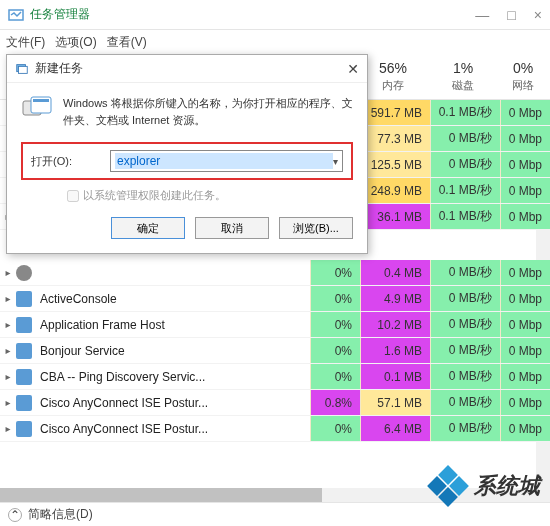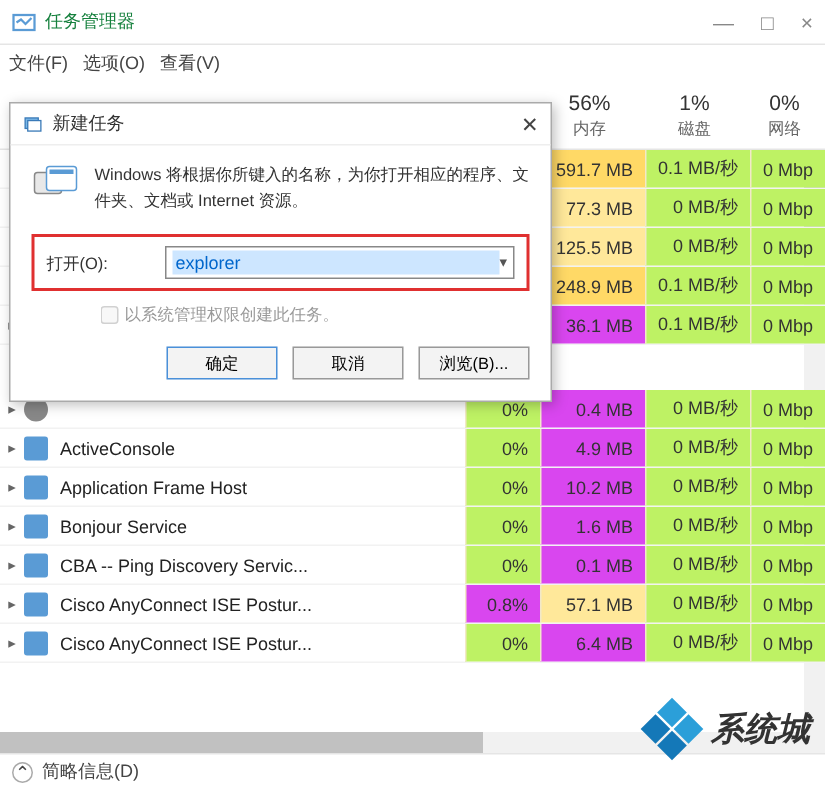--- a/index.html
+++ b/index.html
@@ -24,29 +24,29 @@
     .rows { position: absolute; top: 46px; left: 0; right: 0; bottom: 0; overflow: hidden; }
     .row { height: 26px; display: flex; align-items: center; border-bottom: 1px solid #f2f2f2; }
     .expander { width: 16px; text-align: center; color: #666; font-size: 10px; }
     .proc-icon { width: 16px; height: 16px; margin-right: 6px; background: #5a9bd5; border-radius: 2px; }
     .proc-icon.gear { background: #888; border-radius: 50%; }
     .proc-name { flex: 1; padding-left: 2px; color: #222; white-space: nowrap; overflow: hidden; text-overflow: ellipsis; }
     .cell { width: 70px; text-align: right; padding-right: 8px; color: #333; background: #d946ef; height: 100%; display: flex; align-items: center; justify-content: flex-end; border-left: 1px solid #f2e8c8; }
     .cell.narrow { width: 50px; }
     .cell.hot { background: #ffe89a; }
     .cell.hot2 { background: #ffd966; }
-    .cell.cold { background: #bef264; }
+    .cell.cold { background: #86efac; }
     
     .section-title { height: 30px; display: flex; align-items: center; padding-left: 6px; font-size: 13px; color: #1a3e6e; }
     
     .statusbar { position: absolute; bottom: 0; left: 0; right: 0; height: 24px; border-top: 1px solid #e5e5e5; display: flex; align-items: center; padding: 0 8px; color: #444; gap: 6px; }
     .chev { font-size: 12px; border: 1px solid #aaa; border-radius: 50%; width: 14px; height: 14px; display: inline-flex; align-items: center; justify-content: center; }
     
     
-    .dialog { position: absolute; top: 68px; left: 6px; width: 362px; background: #fff; border: 1px solid #aaa; box-shadow: 2px 2px 8px rgba(0,0,0,0.25); z-index: 10; }
+    .dialog { position: absolute; top: 54px; left: 6px; width: 362px; background: #fff; border: 1px solid #aaa; box-shadow: 2px 2px 8px rgba(0,0,0,0.25); z-index: 10; }
     .dlg-title { height: 28px; display: flex; align-items: center; padding: 0 8px; border-bottom: 1px solid #eee; }
     .dlg-title .icon { width: 14px; height: 14px; margin-right: 6px; }
     .dlg-title .t { flex: 1; font-size: 12px; color: #333; }
     .dlg-title .x { font-size: 14px; color: #444; cursor: pointer; }
     .dlg-body { padding: 12px 14px 14px 14px; }
     .dlg-desc { display: flex; gap: 10px; margin-bottom: 14px; }
     .dlg-desc .run-icon { width: 32px; height: 28px; flex-shrink: 0; }
     .dlg-desc .text { font-size: 11px; color: #333; line-height: 1.5; }
     .input-row { border: 2px solid #e03030; padding: 6px 8px; display: flex; align-items: center; gap: 6px; margin-bottom: 8px; }
     .input-row label { font-size: 11px; color: #333; white-space: nowrap; }

